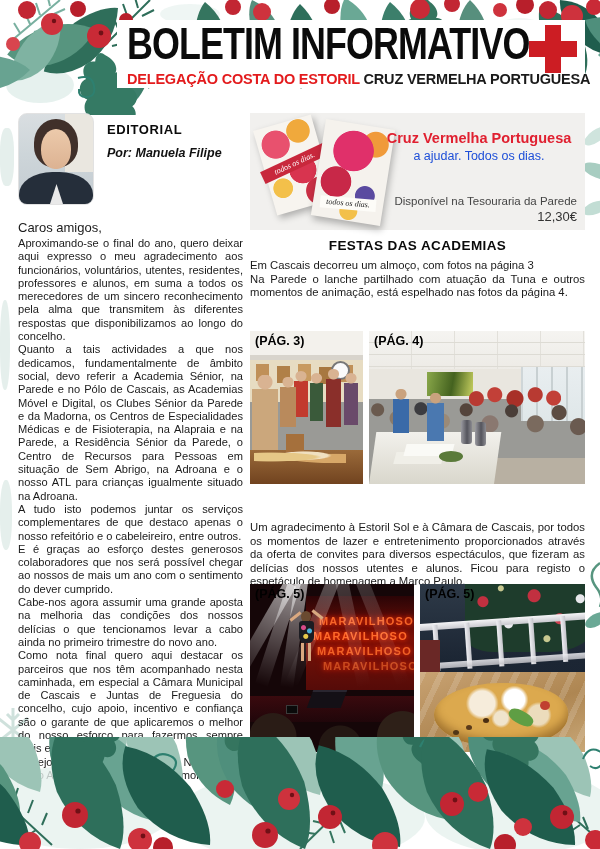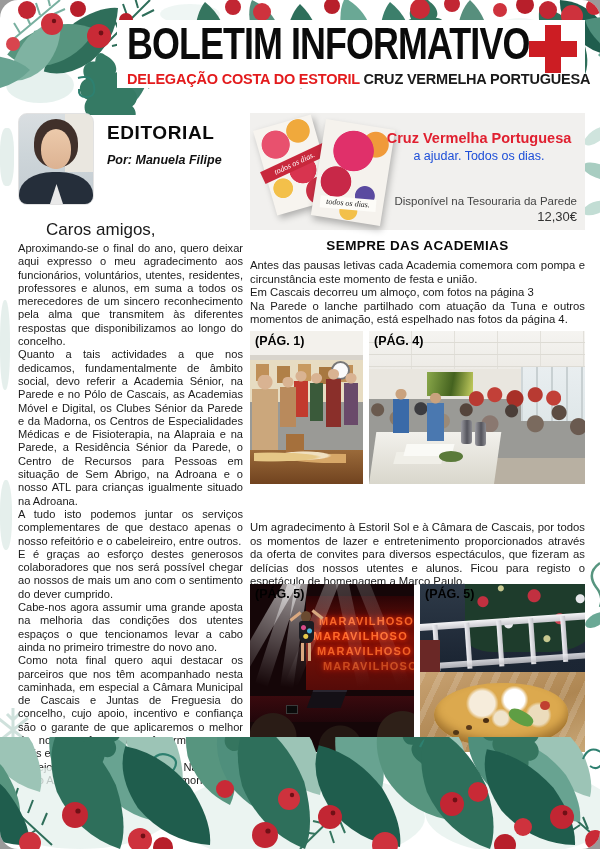--- a/index.html
+++ b/index.html
@@ -1,17 +1,17 @@
 <!DOCTYPE html>
 <html><head>
 <meta charset="utf-8">
 <style>
   html,body{margin:0;padding:0;background:#9a9a9a;}
   .page{position:relative;width:600px;height:849px;background:#ffffff;overflow:hidden;
-        font-family:"Liberation Sans",sans-serif;margin:0 auto;border-radius:18px;}
+        font-family:"Liberation Sans",sans-serif;margin:0 auto;}
   .abs{position:absolute;}
 
   
   .title-box{position:absolute;left:117px;top:20px;width:468px;height:68px;background:#fff;z-index:3;}
   .nl-title{position:absolute;left:10px;top:0px;font-weight:bold;font-size:39px;line-height:42px;
             letter-spacing:-1px;color:#0b0b0b;transform:scale(.92,1.14);transform-origin:left top;white-space:nowrap;}
   .cross{position:absolute;right:8px;top:5px;width:48px;height:48px;}
   .cross::before{content:"";position:absolute;left:16px;top:0;width:16px;height:48px;background:#cc1d23;}
   .cross::after{content:"";position:absolute;left:0;top:16px;width:48px;height:16px;background:#cc1d23;}
   .subtitle{position:absolute;left:10px;bottom:1px;font-size:14.5px;font-weight:bold;white-space:nowrap;letter-spacing:-.2px;}
@@ -29,23 +29,23 @@
   .m-photo{width:74px;height:90px;border-radius:9px;overflow:hidden;position:relative;flex-shrink:0;
            background:linear-gradient(180deg,#d9dee1,#cdd5d9 45%,#c3cbd1);border:1px solid #e2e2e2;}
   .m-window{position:absolute;right:0;top:0;width:28px;height:58px;background:#eae7e0;}
   .m-hair{position:absolute;left:15px;top:5px;width:44px;height:48px;border-radius:50% 50% 42% 42%;background:#40302a;}
   .m-face{position:absolute;left:22px;top:15px;width:30px;height:40px;border-radius:50% 50% 46% 46%;
           background:linear-gradient(#eccaab,#dcb292);}
   .m-jacket{position:absolute;left:0;bottom:0;width:100%;height:32px;background:#252e3a;border-radius:45% 45% 0 0/70% 70% 0 0;}
   .m-shirt{position:absolute;left:31px;bottom:0;width:13px;height:20px;background:#e9e9e9;
            clip-path:polygon(50% 0,0 100%,100% 100%);}
   .ed-titleblock{margin-left:13px;padding-top:9px;}
-  .ed-title{font-size:19px;font-weight:bold;letter-spacing:.6px;color:#0a0a0a;}
+  .ed-title{font-size:13px;font-weight:bold;letter-spacing:.6px;color:#0a0a0a;}
   .ed-byline{font-size:12.5px;font-weight:bold;font-style:italic;color:#111;margin-top:9px;}
-  .ed-salut{margin-top:15px;font-size:17px;color:#1a1a1a;margin-left:28px;}
+  .ed-salut{margin-top:15px;font-size:13px;color:#1a1a1a;}
   .ed-body{margin-top:2px;}
   .ed-body p{margin:0;font-size:11.1px;line-height:13.3px;color:#1a1a1a;text-align:justify;}
 
   
   .ad-box{position:absolute;left:250px;top:113px;width:335px;height:117px;background:#f1f0ee;z-index:2;}
   .books{position:absolute;left:4px;top:2px;width:165px;height:112px;}
   .book{position:absolute;box-shadow:2px 4px 7px rgba(0,0,0,.28);}
   .b1{left:10px;top:6px;width:60px;height:88px;transform:rotate(-16deg);
       background:radial-gradient(circle at 30% 22%,#e8516e 0 17%,transparent 18%),
                  radial-gradient(circle at 72% 14%,#f0a93c 0 13%,transparent 14%),
@@ -296,21 +296,21 @@
         <div class="ed-title">EDITORIAL</div>
         <div class="ed-byline">Por: Manuela Filipe</div>
       </div>
     </div>
     <div class="ed-salut">Caros amigos,</div>
     <div class="ed-body">
       <p>Aproximando-se o final do ano, quero deixar aqui expresso o meu agradecimento aos funcionários, voluntários, utentes, residentes, professores e alunos, em suma a todos os merecedores de um sincero reconhecimento pela alma que transmitem às diferentes respostas que disponibilizamos ao longo do concelho.</p>
       <p>Quanto a tais actividades a que nos dedicamos, fundamentalmente de âmbito social, devo referir a Academia Sénior, na Parede e no Pólo de Cascais, as Academias Móvel e Digital, os Clubes Sénior da Parede e da Madorna, os Centros de Especialidades Médicas e de Fisioterapia, na Alapraia e na Parede, a Residência Sénior da Parede, o Centro de Recursos para Pessoas em situação de Sem Abrigo, na Adroana e o nosso ATL para crianças igualmente situado na Adroana.</p>
       <p>A tudo isto podemos juntar os serviços complementares de que destaco apenas o nosso refeitório e o cabeleireiro, entre outros.</p>
       <p>E é graças ao esforço destes generosos colaboradores que nos será possível chegar ao nossos de mais um ano com o sentimento do dever cumprido.</p>
-      <p>Cabe-nos agora assumir uma grande aposta na melhoria das condições dos utentes espaços o que tencionamos levar a cabo ainda no primeiro trimestre do novo ano.</p>
+      <p>Cabe-nos agora assumir uma grande aposta na melhoria das condições dos nossos delícias o que tencionamos levar a cabo ainda no primeiro trimestre do novo ano.</p>
       <p>Como nota final quero aqui destacar os parceiros que nos têm acompanhado nesta caminhada, em especial a Câmara Municipal de Cascais e Juntas de Freguesia do concelho, cujo apoio, incentivo e confiança são o garante de que aplicaremos o melhor do nosso esforço para fazermos sempre mais e melhor.</p>
       <p>Desejo a todos vós um Santo Natal e um Novo Ano com Saúde, Paz e Harmonia.</p>
     </div>
   </div>
 
   <div class="ad-box">
     <div class="books">
       <div class="book b1">
         <div class="b1-banner">todos os dias.</div>
       </div>
@@ -319,43 +319,42 @@
       </div>
     </div>
     <div class="ad-text">
       <div class="ad-l2">Cruz Vermelha Portuguesa</div>
       <div class="ad-l3">a ajudar. Todos os dias.</div>
     </div>
     <div class="ad-avail">Disponível na Tesouraria da Parede</div>
     <div class="ad-price">12,30€</div>
   </div>
 
-  <div class="sec-head" style="top:238px;">SEMPRE DAS ACADEMIAS</div>
+  <div class="sec-head" style="top:238px;">FESTAS DAS ACADEMIAS</div>
   <div class="sec-body" style="top:259px;">
-    <div>Antes das pausas letivas cada Academia comemora com pompa e circunstância este momento de festa e união.</div>
     <div>Em Cascais decorreu um almoço, com fotos na página 3</div>
     <div>Na Parede o lanche partilhado com atuação da Tuna e outros momentos de animação, está espelhado nas fotos da página 4.</div>
   </div>
 
   <div class="photo" style="left:250px;top:331px;width:113px;height:153px;">
     <div class="p1-ceiling"></div>
     <div class="p1-beam"></div>
     <div class="p1-wall"></div>
     <div class="p1-frames"></div>
     <div class="p1-clock"></div>
     <div class="pp" style="left:44px;top:40px;width:14px;height:46px;background:radial-gradient(circle at 50% 5px,#d9b392 0 5px,transparent 6px),linear-gradient(transparent 0 10px,#c23a2e 10px);"></div>
     <div class="pp" style="left:60px;top:42px;width:13px;height:48px;background:radial-gradient(circle at 50% 5px,#d9b392 0 5px,transparent 6px),linear-gradient(transparent 0 10px,#3a5a3a 10px);"></div>
     <div class="pp" style="left:76px;top:38px;width:15px;height:58px;background:radial-gradient(circle at 50% 5px,#d9b392 0 5px,transparent 6px),linear-gradient(transparent 0 10px,#8a2f2a 10px);"></div>
     <div class="pp" style="left:94px;top:42px;width:14px;height:52px;background:radial-gradient(circle at 50% 5px,#d9b392 0 5px,transparent 6px),linear-gradient(transparent 0 10px,#6a4a6a 10px);"></div>
     <div class="pp" style="left:30px;top:46px;width:16px;height:50px;background:radial-gradient(circle at 50% 5px,#d9b392 0 5px,transparent 6px),linear-gradient(transparent 0 10px,#b98a5c 10px);"></div>
     <div class="pp" style="left:2px;top:44px;width:26px;height:78px;background:radial-gradient(circle at 50% 7px,#d9b392 0 7px,transparent 8px),linear-gradient(transparent 0 14px,#cba77c 14px);"></div>
     <div class="p1-table"></div>
     <div class="p1-center"></div>
     <div class="p1-food"></div>
-    <span class="plabel">(PÁG. 1)</span>
+    <span class="plabel">(PÁG. 3)</span>
   </div>
   <div class="photo" style="left:369px;top:331px;width:216px;height:153px;">
     <div class="p2-ceiling"></div>
     <div class="p2-wall"></div>
     <div class="p2-windows"></div>
     <div class="p2-art"></div>
     <div class="p2-choir"></div>
     <div class="p2-crowd"></div>
     <div class="p2-floor"></div>
     <div class="p2-counter"></div>

